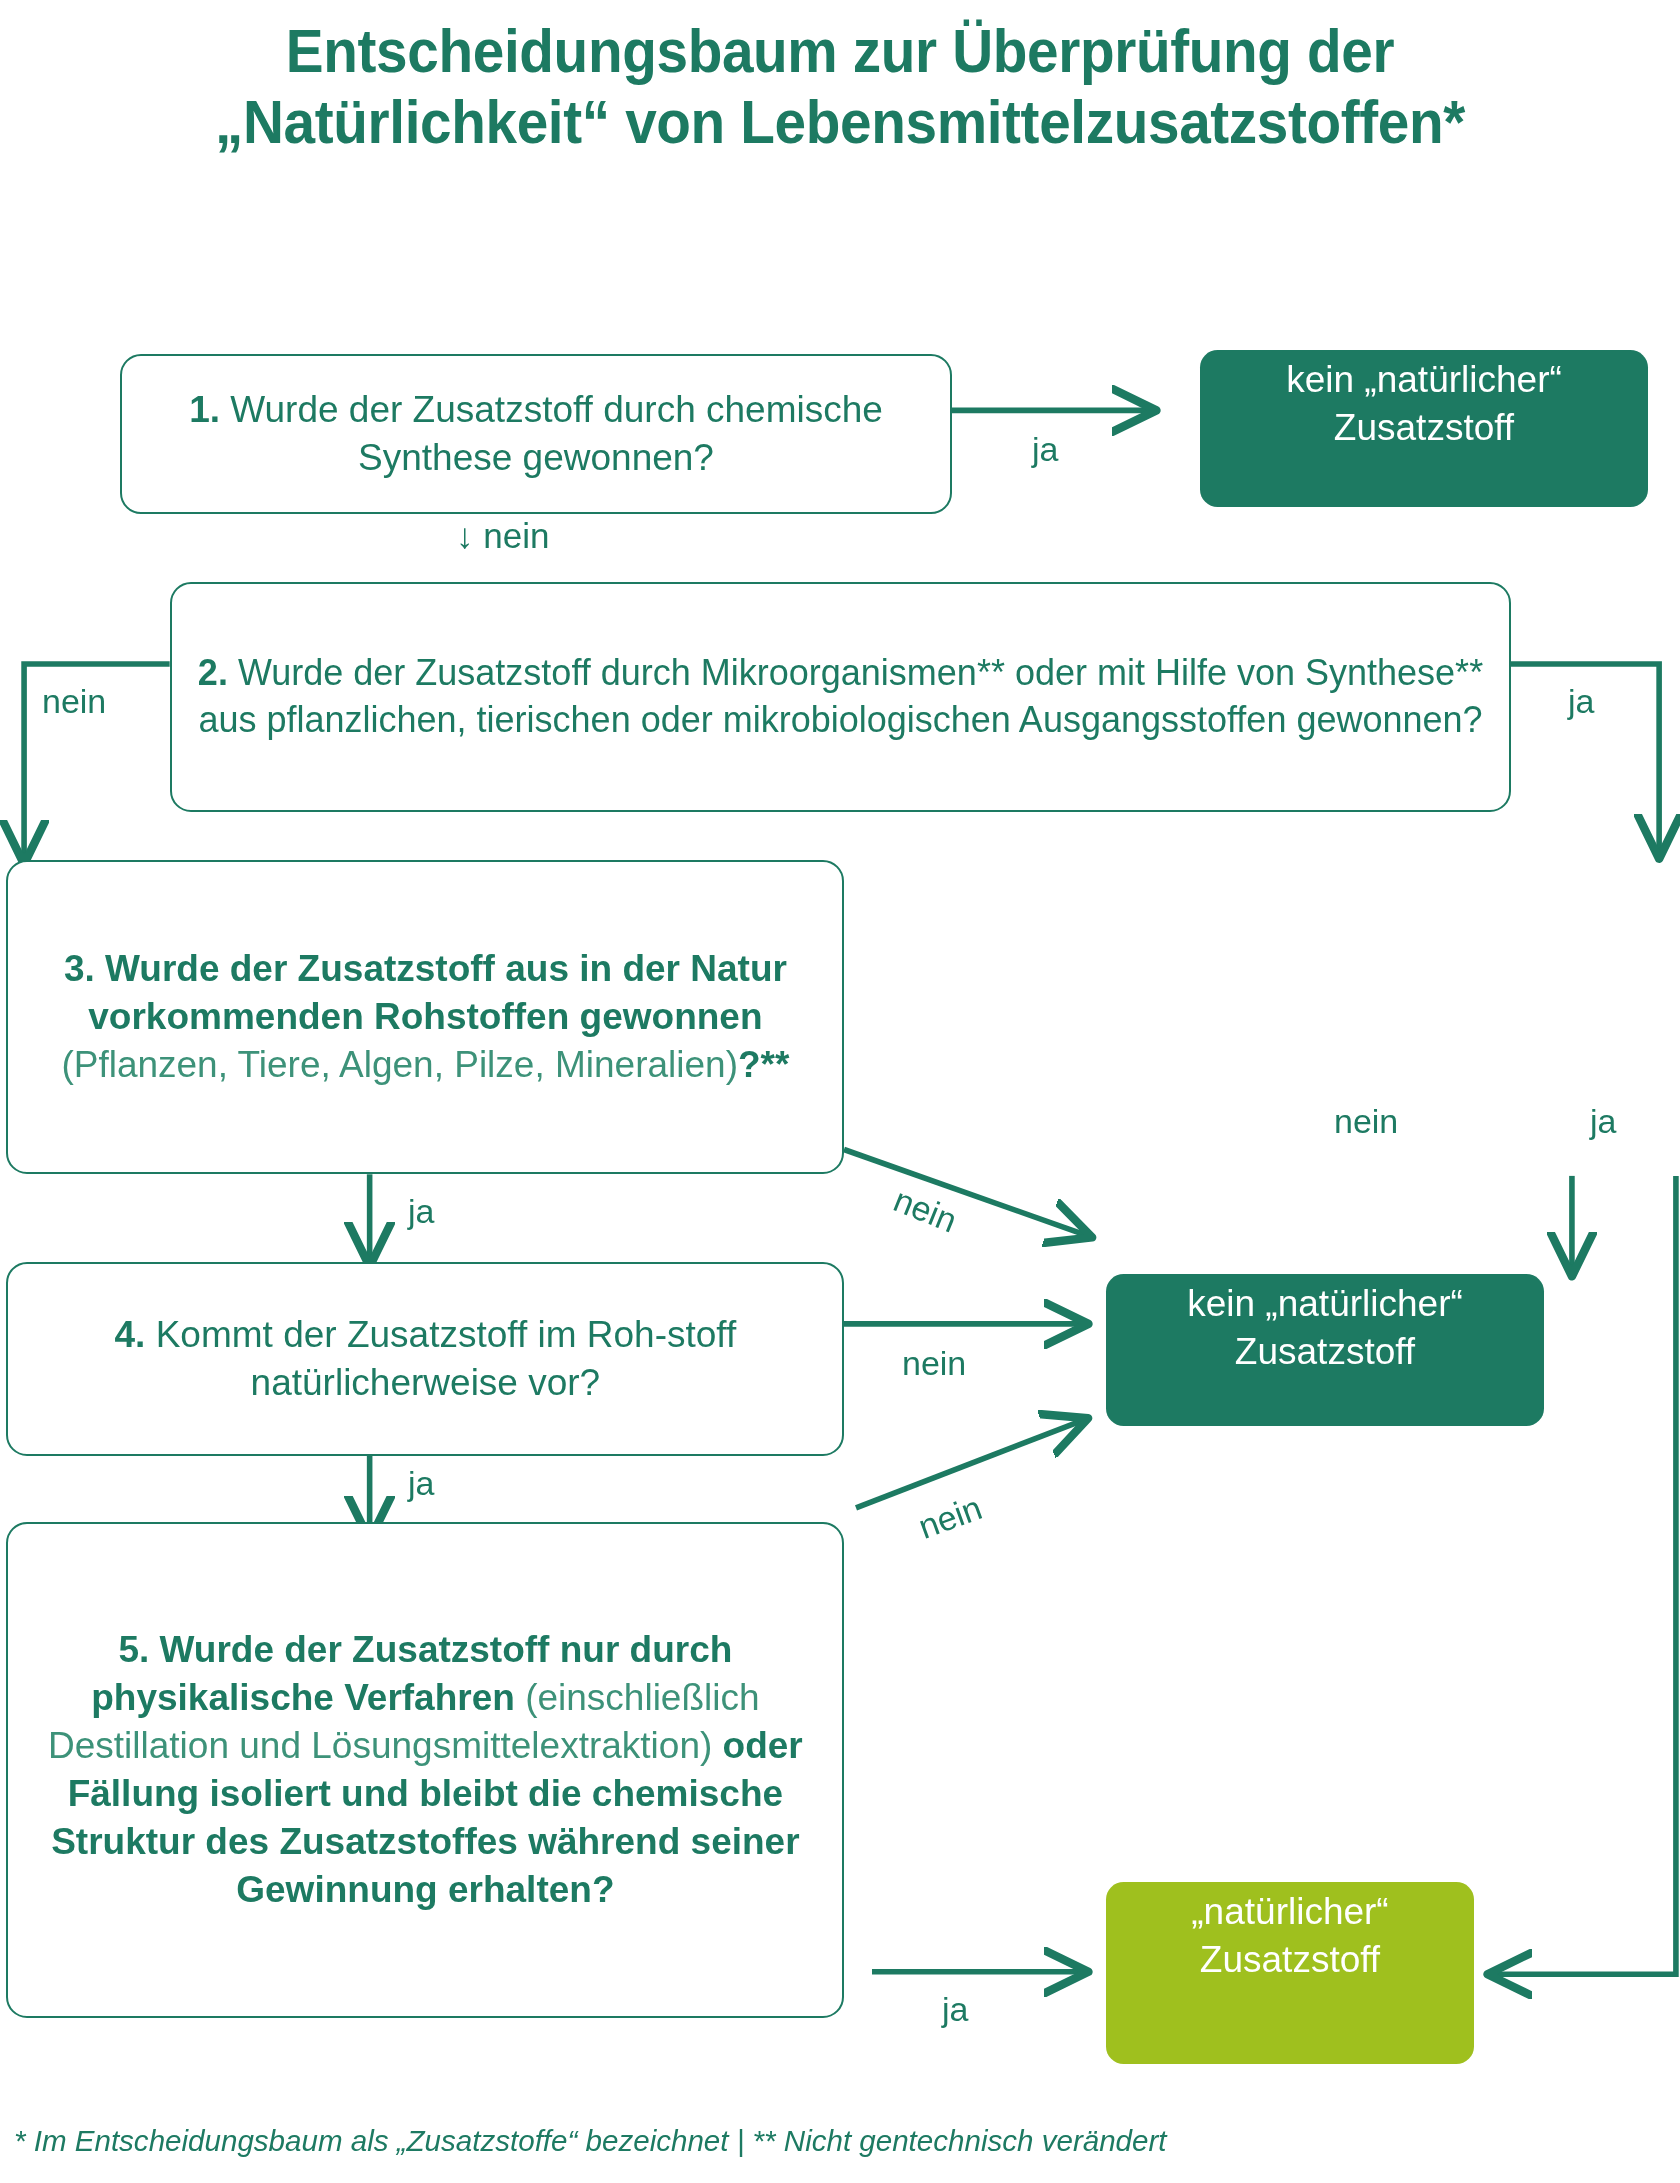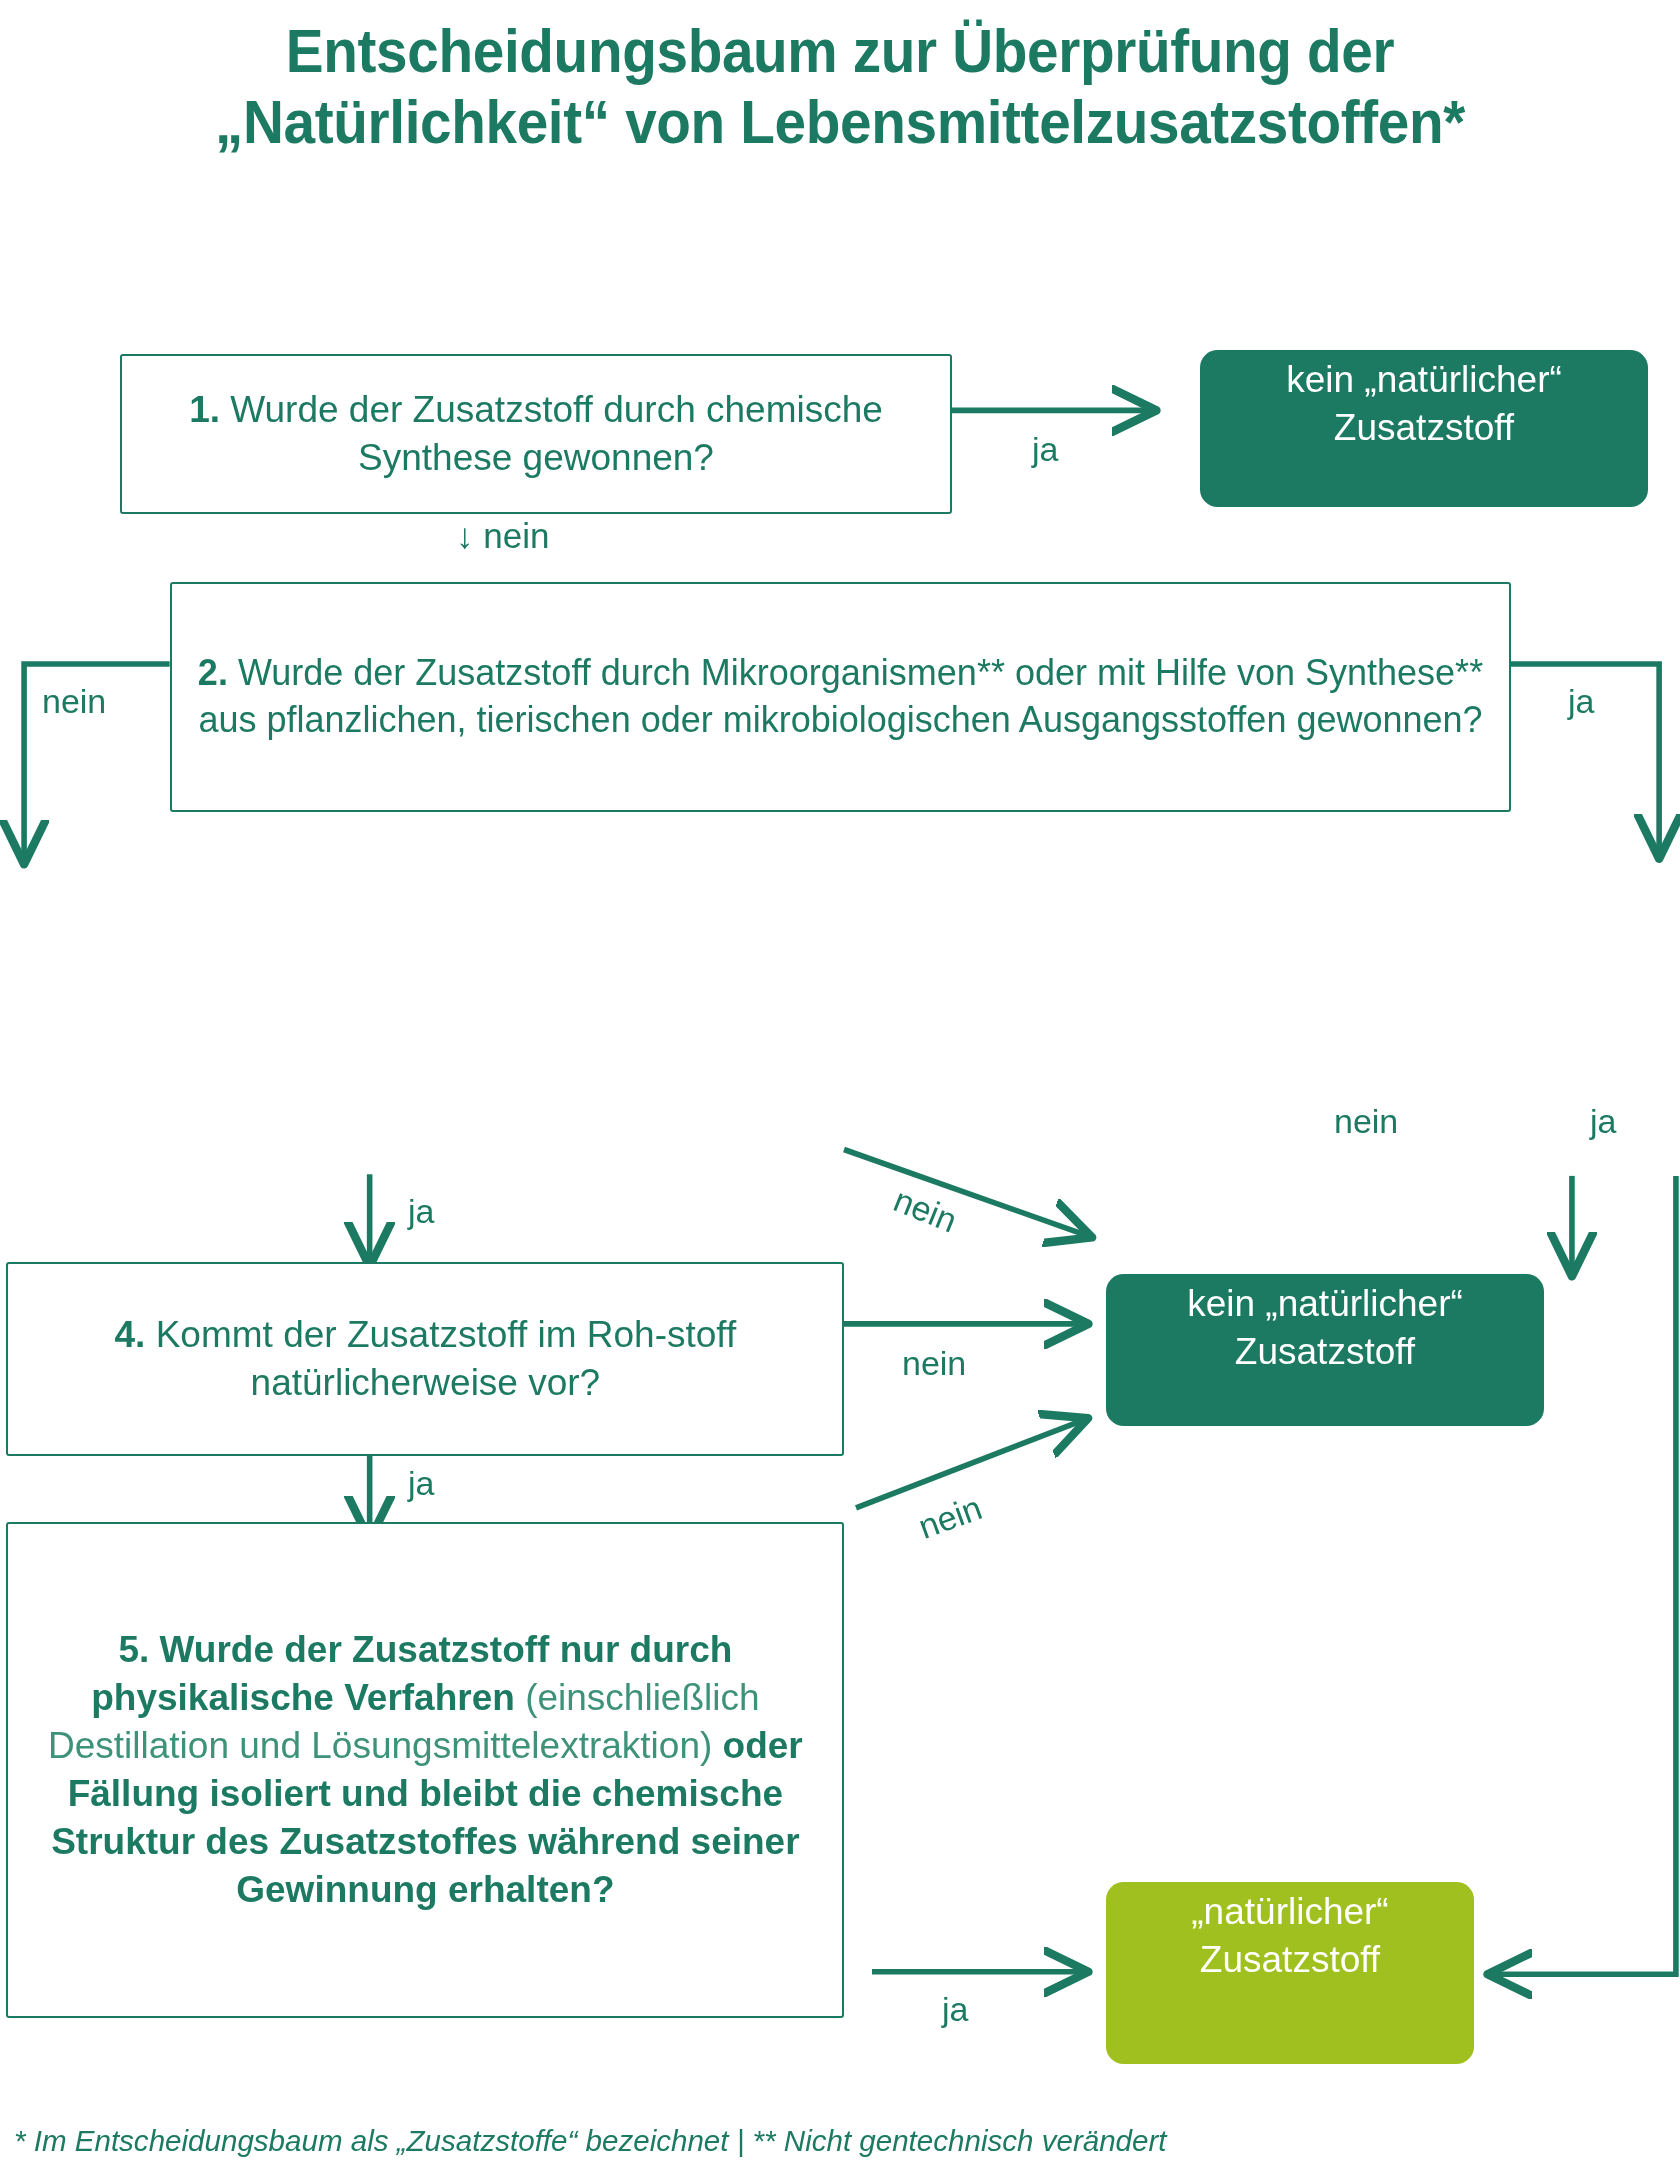--- a/index.html
+++ b/index.html
@@ -27,21 +27,21 @@
   .title span{display:block;}
 
   
   #arrows{position:absolute;left:0;top:0;width:1680px;height:2183px;pointer-events:none;}
 
   
   .qbox{
     position:absolute;
     box-sizing:border-box;
     border:2.4px solid #1d7a62;
-    border-radius:3px;
+    border-radius:21px;
     background:#ffffff;
     color:#1d7a62;
     display:flex;
     align-items:center;
     justify-content:center;
     text-align:center;
     padding:8px 3px;
     line-height:1.30;
   }
   .qbox .txt{display:block;width:100%;}
@@ -149,20 +149,26 @@
   <div class="qbox" style="left:170px;top:582px;width:1341px;height:230px;font-size:36px;">
     <span class="txt">
       <span class="q-num">2.</span>
       <span>Wurde der Zusatzstoff durch Mikroorganismen** oder mit Hilfe von Synthese** aus pflanzlichen, tierischen oder mikrobiologischen Ausgangsstoffen gewonnen?</span>
     </span>
   </div>
 
   <div class="elabel" style="left:42px;top:684px;">nein</div>
   <div class="elabel" style="left:1568px;top:684px;">ja</div>
 
+  <div class="qbox" style="left:6.4px;top:860px;width:838px;height:314px;font-size:37px;">
+    <span class="txt">
+      <span class="q-num">3.</span>
+      <span class="strong">Wurde der Zusatzstoff aus in der Natur vorkommenden Rohstoffen gewonnen</span><span class="light"> (Pflanzen, Tiere, Algen, Pilze, Mineralien)</span><span class="strong">?**</span>
+    </span>
+  </div>
 
   <div class="elabel" style="left:408px;top:1194px;">ja</div>
   <div class="elabel rot-down" style="left:902px;top:1182px;">nein</div>
 
 
   <div class="elabel" style="left:1334px;top:1104px;">nein</div>
   <div class="elabel" style="left:1590px;top:1104px;">ja</div>
 
   <div class="qbox" style="left:6.4px;top:1262px;width:838px;height:194px;font-size:37px;">
     <span class="txt">

